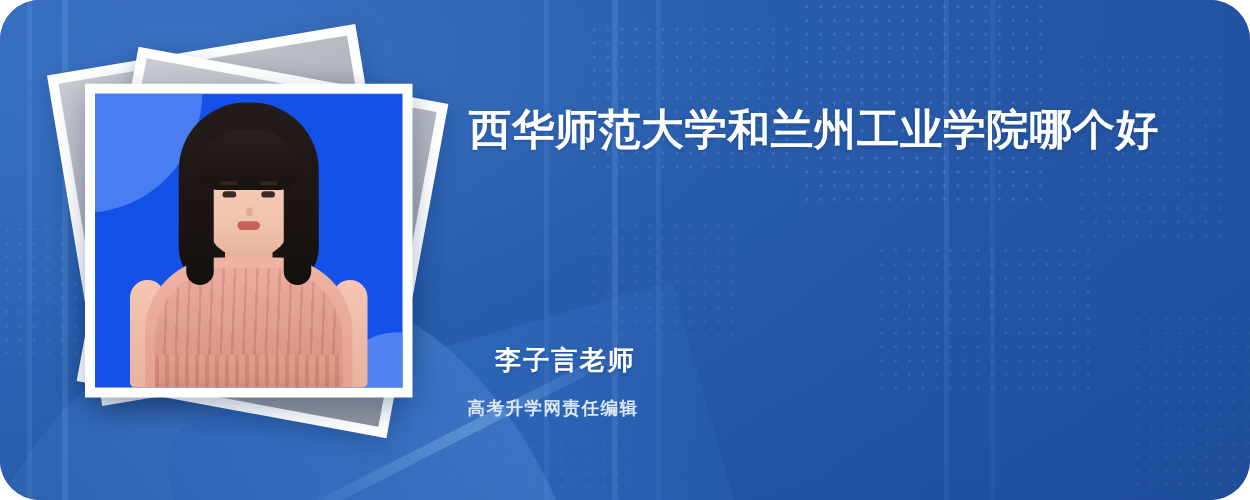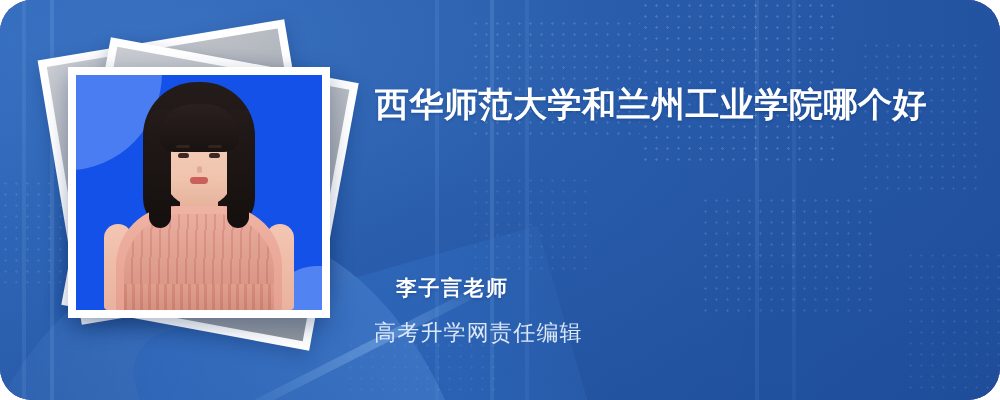--- a/index.html
+++ b/index.html
@@ -324,22 +324,22 @@
     font-size: 21px;
     font-weight: 700;
     letter-spacing: 1.5px;
     text-shadow: 0 1px 3px rgba(10,40,95,0.35);
   }
   .role {
     position: absolute;
     left: 2px;
     top: 318px;
     color: #dbe7f7;
-    font-size: 22px;
-    font-weight: 400;
+    font-size: 14px;
+    font-weight: 700;
     letter-spacing: 1.2px;
   }
 </style>
 </head>
 <body>
 
 <div id="stage">
 
   <div class="bg-base"></div>
   <div class="bg-vignette"></div>

